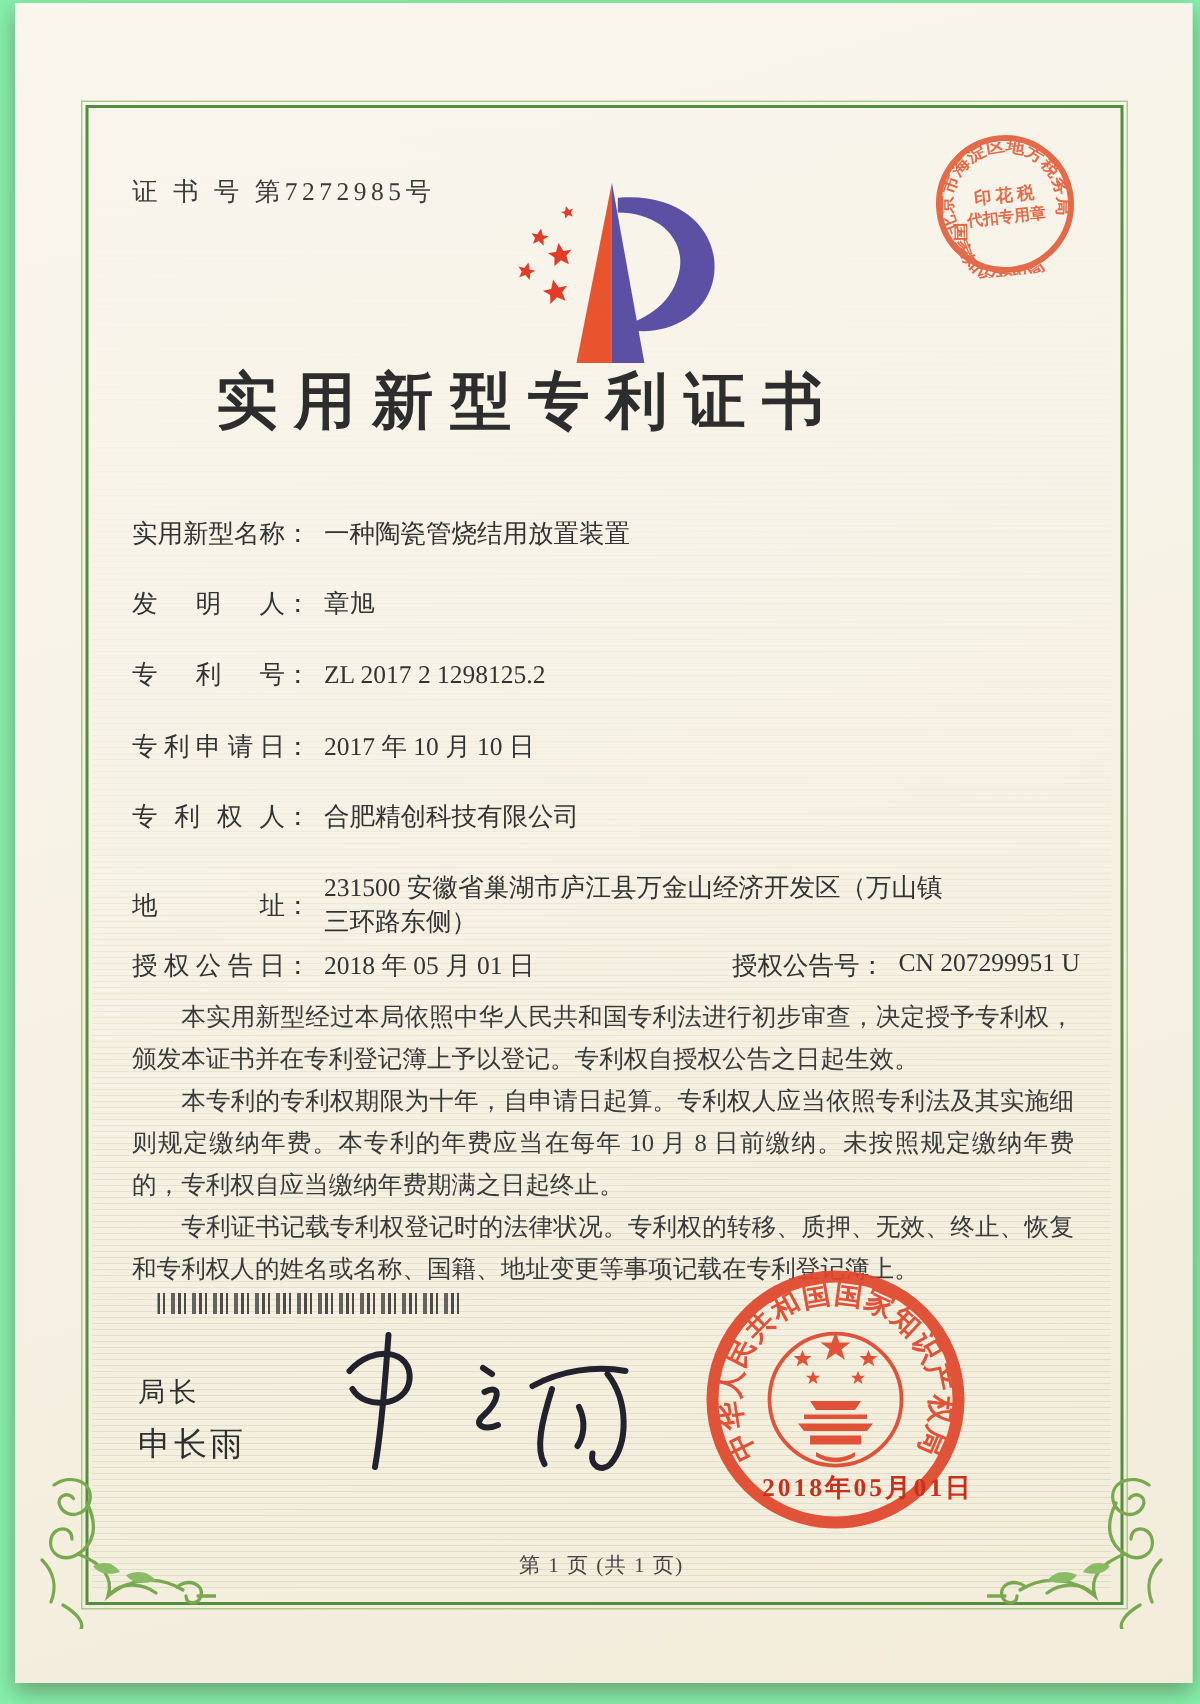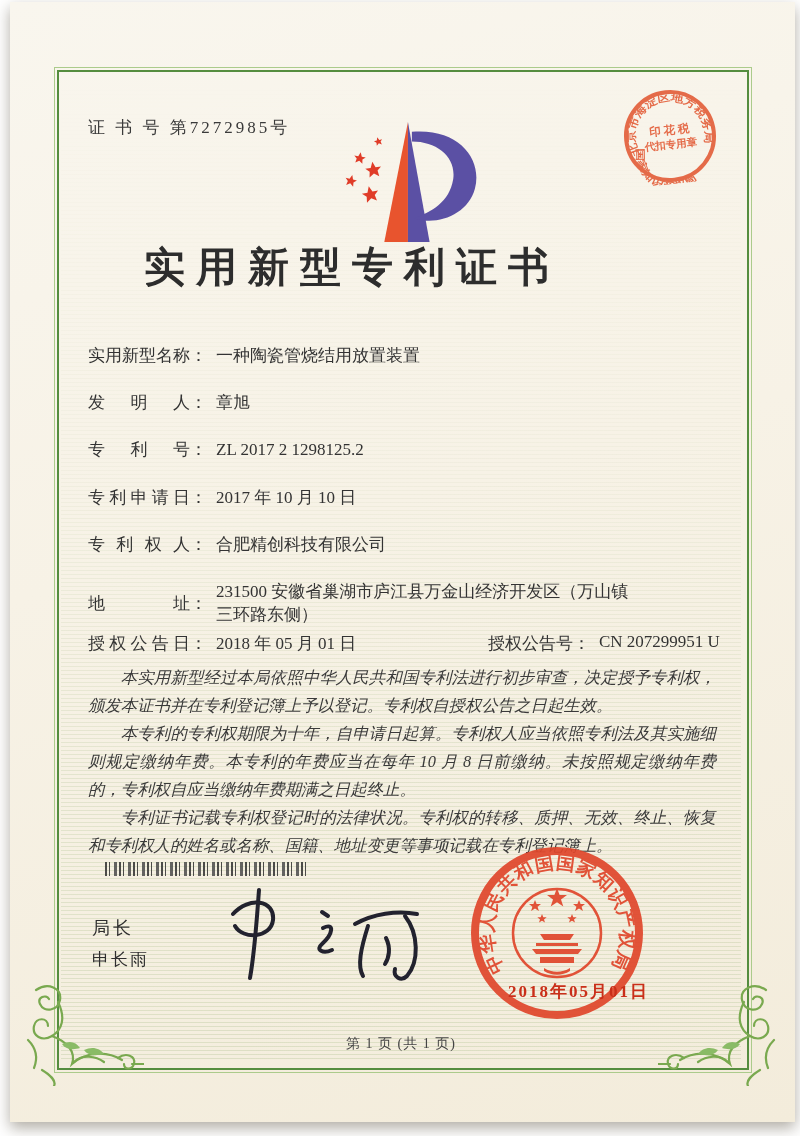--- a/index.html
+++ b/index.html
@@ -1,17 +1,17 @@
 <!DOCTYPE html>
 <html><head>
 <meta charset="utf-8">
 <style>
   html,body{margin:0;padding:0;width:800px;height:1136px;}
   body{font-family:"Liberation Serif","DejaVu Serif",serif;background:#d8d3c4;}
-  .photo{position:relative;width:800px;height:1136px;overflow:hidden;background:#ffffff;}
+  .photo{position:relative;width:800px;height:1136px;overflow:hidden;background:#86efac;}
   .paper{position:absolute;left:10px;top:2px;right:5px;bottom:14px;
          background:linear-gradient(165deg,#f9f6ee 0%,#f7f2e6 45%,#f3ecdb 100%);
          box-shadow:0 6px 14px rgba(60,50,30,.4);}
   .content{position:absolute;inset:0;}
   
   .frame{position:absolute;left:57px;top:70px;width:688px;height:996px;
          border:2px solid #558d3f;outline:1px solid #abcb8b;outline-offset:2px;}
   .texture{position:absolute;left:61px;top:74px;width:680px;height:988px;
            background:repeating-linear-gradient(to bottom,rgba(140,172,104,.22) 0 1px,rgba(0,0,0,0) 1px 4px);
            -webkit-mask-image:linear-gradient(to bottom,rgba(0,0,0,0) 0%,rgba(0,0,0,.25) 40%,rgba(0,0,0,.85) 75%,rgba(0,0,0,1) 100%);
@@ -20,28 +20,28 @@
   .logo{position:absolute;left:326px;top:116px;}
   .title{position:absolute;left:0;top:240px;width:704px;text-align:center;
          font-size:41px;font-weight:600;color:#2d2d2d;letter-spacing:11px;}
   .fields{position:absolute;left:88px;top:0;width:640px;font-size:17px;color:#333;}
   .row{position:absolute;display:flex;align-items:center;white-space:nowrap;}
   .lbl{display:inline-block;width:102px;text-align:justify;text-align-last:justify;}
   .colon{margin-right:9px;}
   .val{white-space:normal;}
   .grp2{margin-left:54px;display:flex;}
   .paras{position:absolute;left:88px;top:664px;width:628px;font-size:16.4px;line-height:28px;
-         color:#3a3a3a;text-align:justify;font-style:italic;}
+         color:#3a3a3a;text-align:justify;}
   .paras p{margin:0;text-indent:2em;}
   .barcode{position:absolute;left:105px;top:862px;width:203px;height:14px;
            background:repeating-linear-gradient(90deg,#2f2f2f 0,#2f2f2f 2px,transparent 2px,transparent 4px,
            #2f2f2f 4px,#2f2f2f 5px,transparent 5px,transparent 9px,#4a4a4a 9px,#4a4a4a 12px,transparent 12px,transparent 14px);
            opacity:.85;}
   .sig-title{position:absolute;left:92px;top:916px;font-size:18px;color:#2f2f2f;letter-spacing:3px;}
-  .sig-name{position:absolute;left:92px;top:948px;font-size:17px;color:#2f2f2f;letter-spacing:2px;}
+  .sig-name{position:absolute;left:92px;top:948px;font-size:22px;color:#2f2f2f;letter-spacing:2px;}
   .signature{position:absolute;left:205px;top:876px;}
   .seal{position:absolute;left:462px;top:838px;}
   .seal-date{position:absolute;left:488px;top:980px;width:170px;font-size:17px;font-weight:bold;
              color:#c92f19;letter-spacing:2px;margin-left:20px;}
   .stamp{position:absolute;left:622px;top:88px;transform:rotate(-6deg);opacity:.9;}
   .footer{position:absolute;left:57px;top:1035px;width:688px;text-align:center;font-size:14px;color:#444;letter-spacing:1px;}
   .flourish{position:absolute;width:122px;height:102px;}
   .fl-bl{left:22px;top:984px;}
   .fl-br{left:658px;top:984px;transform:scaleX(-1);}
 </style>

